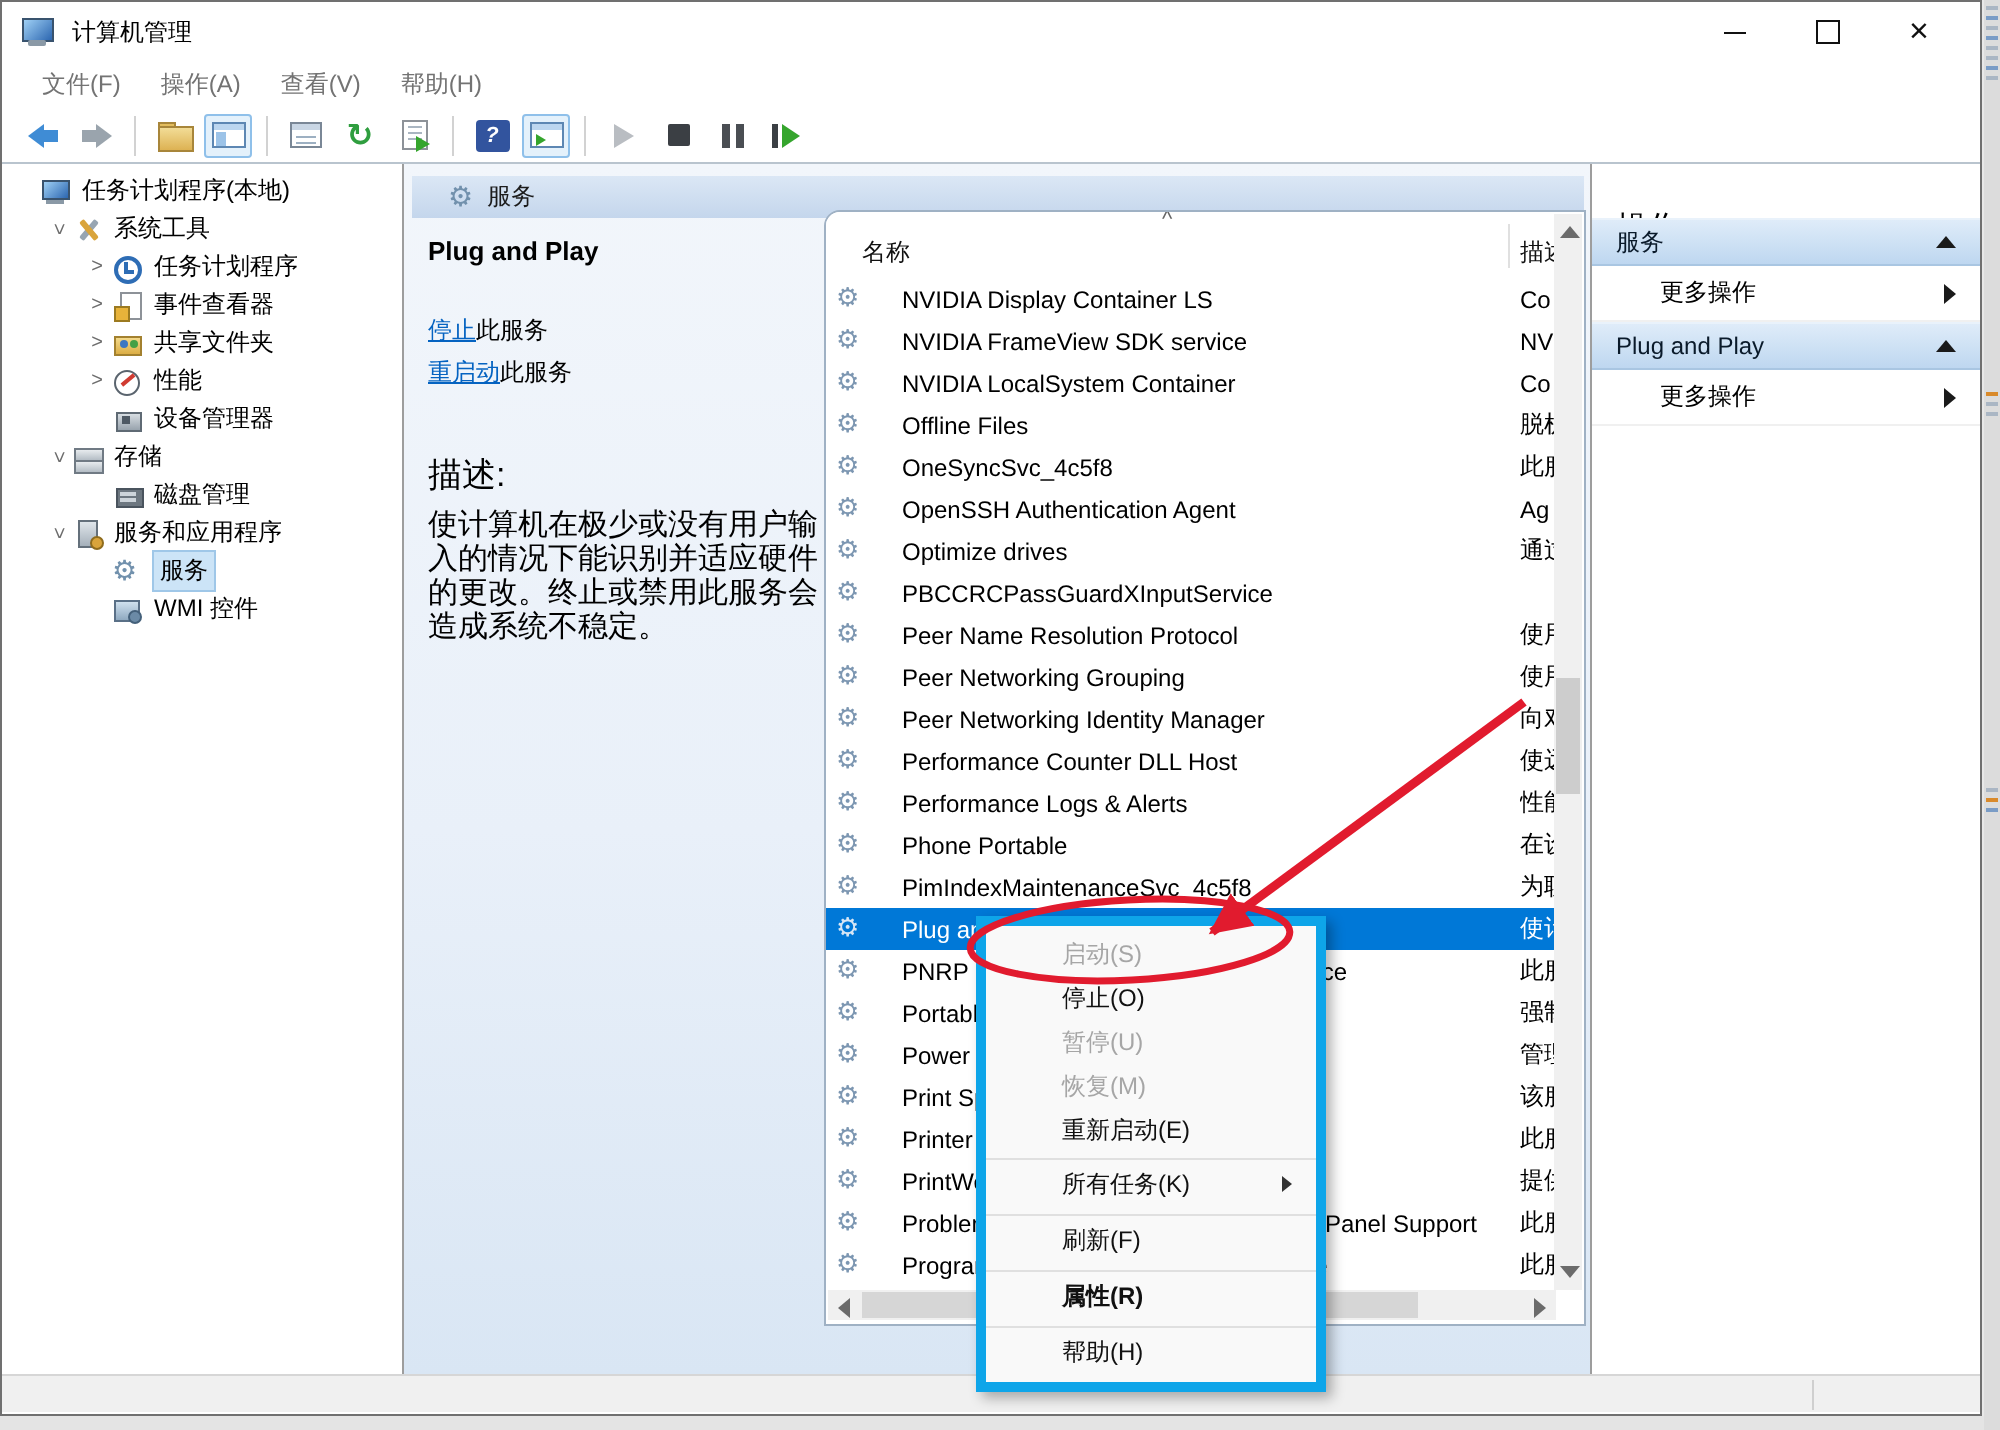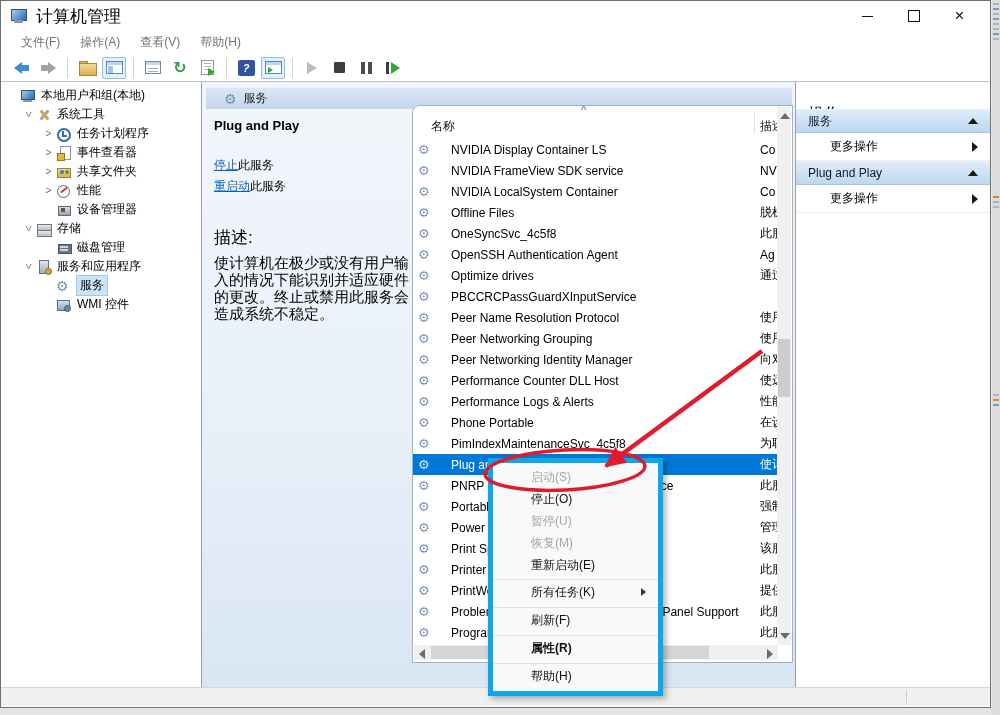--- a/index.html
+++ b/index.html
@@ -7,21 +7,21 @@
   *{box-sizing:border-box;}
 
   
   #window{position:absolute;left:0;top:0;width:991px;height:708px;background:#fff;
     border:1px solid #707070;}
   #titlebar{position:absolute;left:0;top:0;width:100%;height:30px;background:#fff;display:flex;align-items:center;}
   #app-icon{width:18px;height:16px;margin-left:9px;position:relative;}
   #app-icon::before{content:"";position:absolute;left:1px;top:1px;width:14px;height:10px;
     background:linear-gradient(135deg,#9fd0f5,#2c66b0);border:1px solid #39536e;}
   #app-icon::after{content:"";position:absolute;left:4px;top:12px;width:9px;height:3px;background:#8a99a6;border-radius:1px;}
-  #title-text{font-size:17px;color:#000;margin-left:8px;}
+  #title-text{font-size:12px;color:#000;margin-left:8px;}
   .winctl{position:absolute;top:0;width:45px;height:30px;display:flex;align-items:center;justify-content:center;}
   #btn-min{right:100px;} #btn-max{right:54px;} #btn-close{right:8px;}
   #btn-min::before{content:"";width:11px;height:1px;background:#111;}
   #btn-max::before{content:"";width:10px;height:10px;border:1px solid #111;}
   #btn-close{font-size:17px;color:#111;font-weight:400;}
 
   
   #menubar{position:absolute;left:0;top:30px;width:100%;height:23px;display:flex;align-items:center;padding-left:10px;background:#fff;}
   .menu-item{font-size:12px;color:#737373;padding:3px 10px;}
 
@@ -250,21 +250,21 @@
       </span>
   </div>
 
   <div id="main">
 
     <div id="tree-panel">
 
         <div class="titem" data-depth="0">
           <span class="exp" data-exp="none"></span>
           <span class="ticon" data-icon="computer"></span>
-          <span class="tlabel">本地用户和组(本地)</span>
+          <span class="tlabel">任务计划程序(本地)</span>
         </div>
 
         <div class="titem" data-depth="1">
           <span class="exp" data-exp="open"></span>
           <span class="ticon" data-icon="system-tools"></span>
           <span class="tlabel">系统工具</span>
         </div>
 
         <div class="titem" data-depth="2">
           <span class="exp" data-exp="closed"></span>

